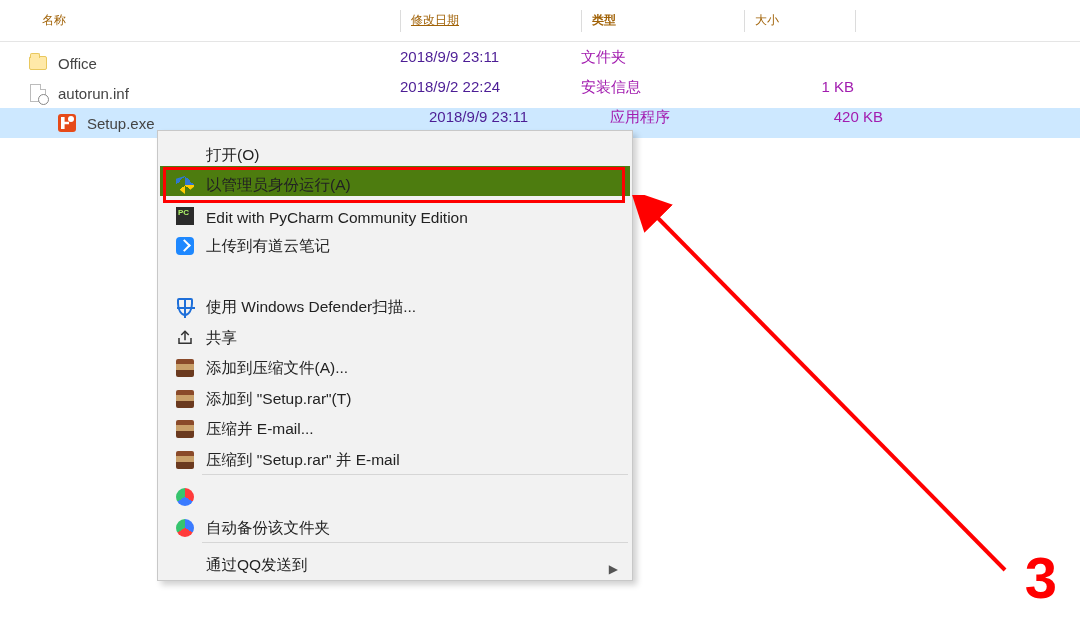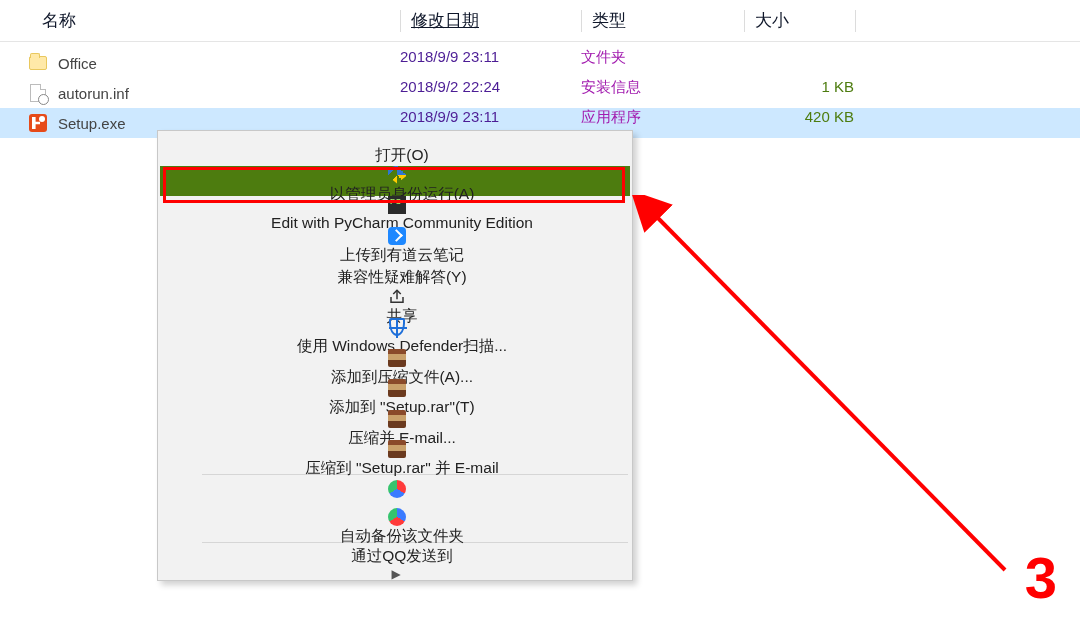--- a/index.html
+++ b/index.html
@@ -13,45 +13,45 @@
     overflow: hidden;
     position: relative;
   }
 
   
   .cols-header {
     display: flex;
     align-items: center;
     height: 42px;
     border-bottom: 1px solid #e5e5e5;
-    color: #0f172a;
-    font-size: 17px;
+    color: #a16207;
+    font-size: 12px;
     user-select: none;
   }
   .cols-header .col { padding-left: 10px; }
   .cols-header .col-name { width: 400px; padding-left: 42px;}
   .cols-header .col-date { width: 180px; text-decoration: underline; }
-  .cols-header .col-type { width: 162px; }
+  .cols-header .col-type { width: 162px; font-weight: bold; }
   .cols-header .col-size { width: 110px; text-align: left;}
   .cols-header .sep {
     width: 1px; height: 22px; background: #dcdcdc;
   }
 
   
   .row {
     display: flex;
     height: 30px;
     color: #555;
     font-size: 15px;
   }
   .row .cell-name { width: 400px; display: flex; align-items: center; padding-left: 28px; color:#444;}
   .row .cell-date { width: 181px; color:#4c1d95;}
   .row .cell-type { width: 163px; color:#a21caf;}
-  .row .cell-size { width: 110px; text-align: right; color:#4d7c0f;}
-  .row.selected { background: #cde8ff; }
+  .row .cell-size { width: 110px; text-align: right; color:#a21caf;}
+  .row.selected { background: #cde8ff; padding-left: 29px; }
   .row .ficon { width: 20px; height: 20px; margin-right: 10px; display:flex; align-items:center; justify-content:center;}
   .row.spacer { height:6px;}
 
   .folder-ico { width:18px; height:14px; background:#ffe9a8; border:1px solid #e9c85e; border-radius:2px; position:relative;}
   .folder-ico::before{content:""; position:absolute; top:-4px; left:0; width:8px; height:4px; background:#ffe9a8; border:1px solid #e9c85e; border-bottom:none; border-radius:2px 2px 0 0;}
   .inf-ico { width:16px; height:18px; border:1px solid #bcbcbc; background:#fff; position:relative;}
   .inf-ico::before{content:""; position:absolute; right:-1px; top:-1px; width:5px; height:5px; background:#fff; border-left:1px solid #bcbcbc; border-bottom:1px solid #bcbcbc;}
   .inf-ico .gear{ position:absolute; bottom:-4px; right:-4px; width:11px; height:11px; border:1.5px solid #888; border-radius:50%; background:#fff;}
   .exe-ico { width:18px; height:18px; background:#e64a19; border-radius:3px; position:relative;}
   .exe-ico::after{content:""; position:absolute; left:3px; top:3px; width:8px; height:12px; background:#fff; clip-path: polygon(0 0, 45% 0, 45% 40%, 100% 40%, 100% 60%, 45% 60%, 45% 100%, 0 100%);}
@@ -62,27 +62,26 @@
     position: absolute;
     left: 157px;  top: 130px;
     width: 476px;
     background: #f2f2f2;
     border: 1px solid #c8c8c8;
     box-shadow: 4px 4px 6px rgba(0,0,0,.18);
     padding: 4px 2px;
   }
   .ctx-item {
     display: flex;
-    align-items: center;
+    align-items: flex-end;
     height: 30.5px;
     padding-left: 14px;
     font-size: 15.5px;
     color: #222;
     white-space: nowrap;
-    flex-direction: column;
   }
   .ctx-item.hover { background: #4d7c0f; }
   .ctx-item .mi {
     width: 22px; height: 22px; margin-right: 10px;
     display:flex; align-items:center; justify-content:center;
     font-size: 16px;
   }
   .ctx-item .lbl { flex: 1; }
   .ctx-item .arrow { margin-right: 12px; color:#555; font-size:12px;}
   .ctx-sep {
@@ -212,40 +211,39 @@
     <span class="lbl">Edit with PyCharm Community Edition</span>
   </div>
   <div class="ctx-item">
     <span class="mi">
         <span class="youdao-ico"></span>
       </span>
     <span class="lbl">上传到有道云笔记</span>
   </div>
   <div class="ctx-item">
     <span class="mi blank-ico"></span>
-    <span class="lbl">兼容性疑难解答(Y)</span>
+  </div>
+  <div class="ctx-item">
+    <span class="mi">
+        <span class="defend-ico"></span>
+      </span>
+    <span class="lbl">使用 Windows Defender扫描...</span>
   </div>
   <div class="ctx-item">
     <span class="mi share-ico">
       <svg width="18" height="18" viewBox="0 0 24 24" fill="none" stroke="#333" stroke-width="2">
           <path d="M4 12v7h16v-7"></path>
           <path d="M12 3v12"></path>
           <path d="M7 8l5-5 5 5"></path>
         </svg>
     </span>
     <span class="lbl">共享</span>
   </div>
   <div class="ctx-item">
     <span class="mi">
-        <span class="defend-ico"></span>
-      </span>
-    <span class="lbl">使用 Windows Defender扫描...</span>
-  </div>
-  <div class="ctx-item">
-    <span class="mi">
         <span class="rar-ico"></span>
       </span>
     <span class="lbl">添加到压缩文件(A)...</span>
   </div>
   <div class="ctx-item">
     <span class="mi">
         <span class="rar-ico"></span>
       </span>
     <span class="lbl">添加到 "Setup.rar"(T)</span>
   </div>

